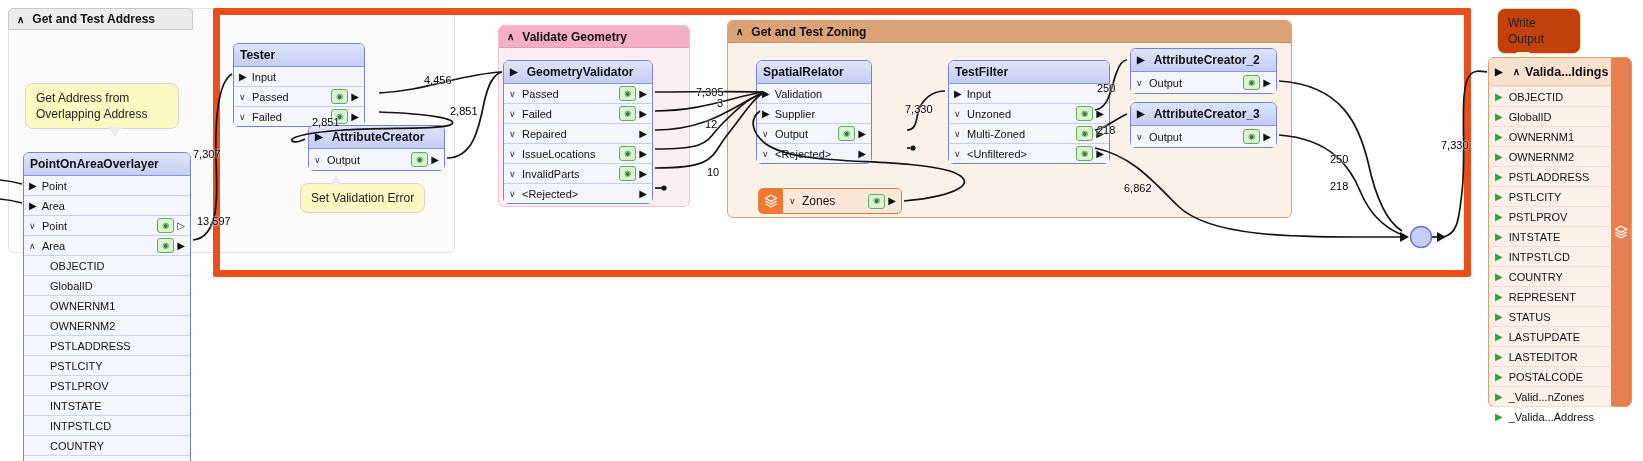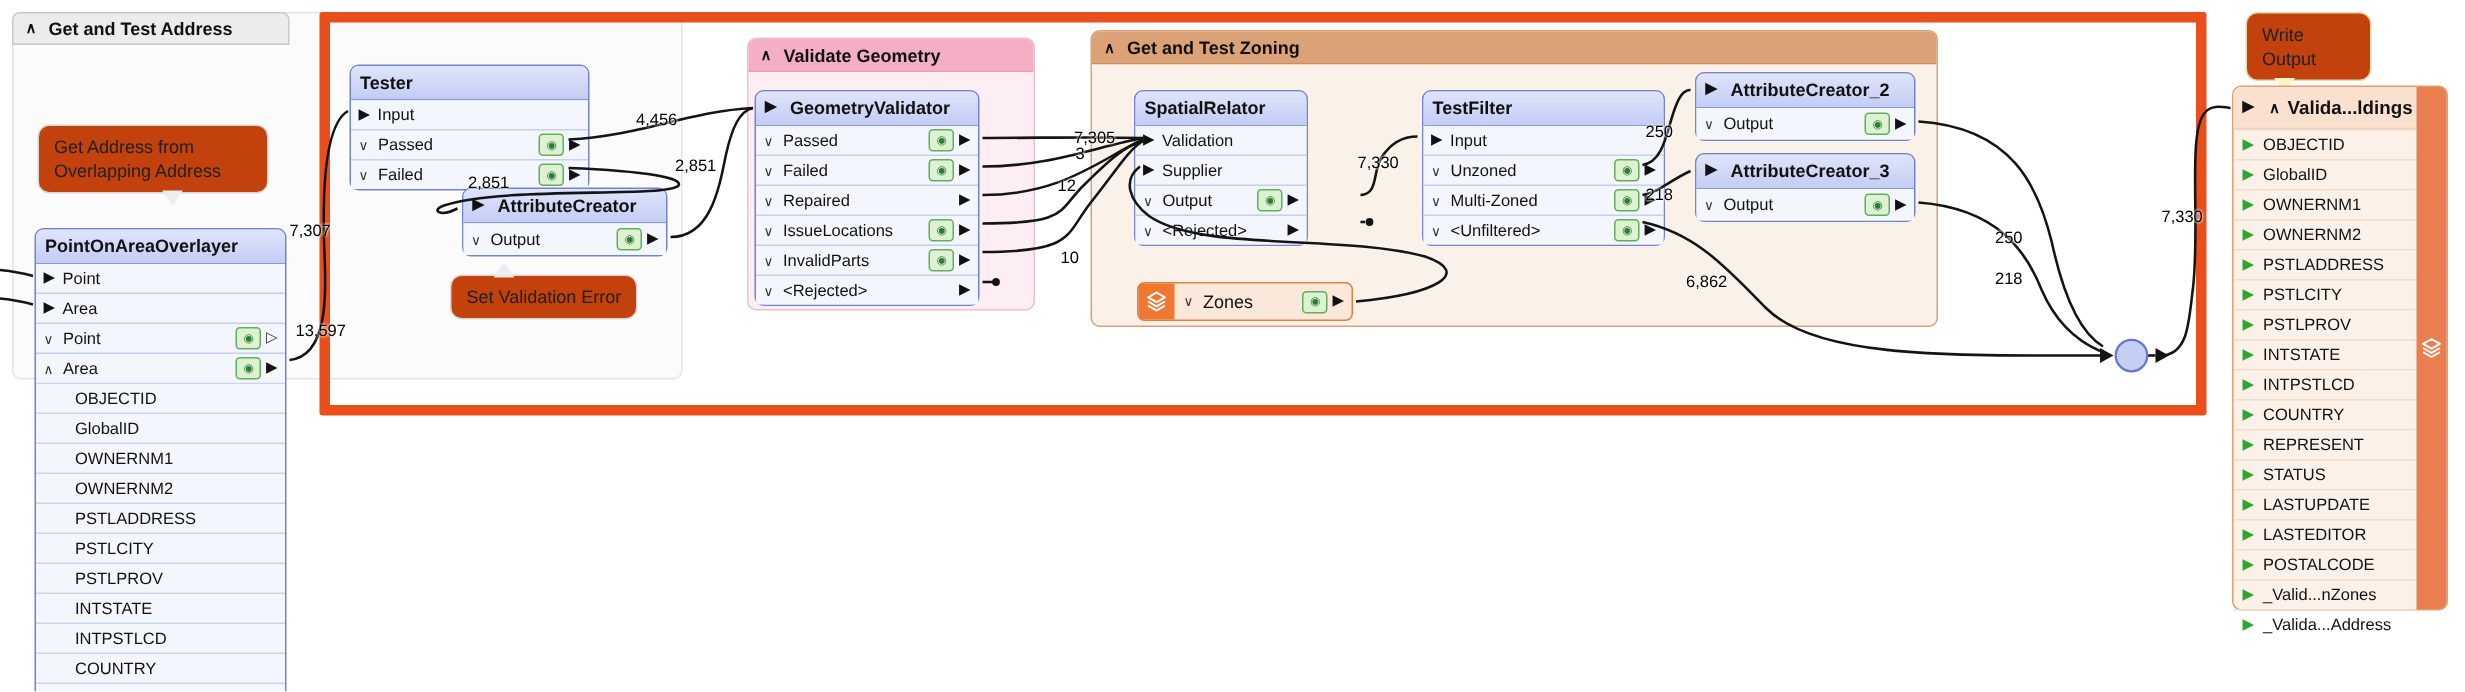--- a/index.html
+++ b/index.html
@@ -43,21 +43,21 @@
   .wrow{height:19px;display:flex;align-items:center;gap:6px;padding:0 6px;margin-right:20px;
         border-top:1px solid #F2DCCA;}
   .wrow:first-of-type{border-top:none;}
   .garr{color:#2EA52E;font-size:10px;line-height:1;}
   
   .zbox{position:absolute;height:26px;background:#FBE8DB;border:1.5px solid #E08040;border-radius:5px;
         display:flex;align-items:center;z-index:30;font-size:12px;box-sizing:border-box;padding-right:5px;}
   .zicon{width:24px;height:100%;background:#F07830;border-radius:3px 0 0 3px;display:flex;
          align-items:center;justify-content:center;margin-right:6px;}
   
-  .ann{position:absolute;background:#c2410c;border:1px solid #D6D6D6;border-radius:8px;
+  .ann{position:absolute;background:#fef9c3;border:1px solid #D6D6D6;border-radius:8px;
        padding:6px 10px;font-size:12px;color:#222;z-index:16;line-height:1.35;}
   .ann-yellow{background:#c2410c;border-color:#E6D9A8;}
   .tail-down{position:absolute;width:0;height:0;border-left:7px solid transparent;
              border-right:7px solid transparent;border-top:10px solid #EDEDED;bottom:-9px;}
   .tail-down.y{border-top-color:#FBF3CF;}
   .tail-up{position:absolute;width:0;height:0;border-left:7px solid transparent;
            border-right:7px solid transparent;border-bottom:10px solid #EDEDED;top:-9px;}
   
   .selrect{position:absolute;border:7px solid #E94E1B;z-index:18;box-sizing:border-box;border-radius:2px;}
   
@@ -127,21 +127,21 @@
     <div class="arow">OWNERNM2</div>
     <div class="arow">PSTLADDRESS</div>
     <div class="arow">PSTLCITY</div>
     <div class="arow">PSTLPROV</div>
     <div class="arow">INTSTATE</div>
     <div class="arow">INTPSTLCD</div>
     <div class="arow">COUNTRY</div>
     <div class="arow">REPRESENT</div>
   </div>
 
-  <div class="tbox" style="left:233px;top:43px;width:160px;">
+  <div class="tbox" style="left:233px;top:43px;width:132px;">
     <div class="ttitle">
       <span>Tester</span>
     </div>
     <div class="prow">
       <span class="ina">▶</span>
       <span class="plbl">Input</span>
     </div>
     <div class="prow">
       <span class="chev">∨</span>
       <span class="plbl">Passed</span>
@@ -426,21 +426,21 @@
     <polygon points="1400,232 1400,242 1409,237" fill="#141414"></polygon>
     <polygon points="1437,232 1437,242 1446,237" fill="#141414"></polygon>
     <circle cx="1421" cy="237" r="10.5" fill="#C5CEF5" stroke="#6878CC" stroke-width="1.5"></circle>
   </svg>
 
   <span class="cnt" style="left:193px;top:148px;">7,307</span>
   <span class="cnt" style="left:197px;top:215px;">13,597</span>
   <span class="cnt" style="left:424px;top:74px;">4,456</span>
   <span class="cnt" style="left:312px;top:116px;">2,851</span>
   <span class="cnt" style="left:450px;top:105px;">2,851</span>
-  <span class="cnt" style="left:716px;top:86px;">7,305</span>
+  <span class="cnt" style="left:696px;top:86px;">7,305</span>
   <span class="cnt" style="left:717px;top:97px;">3</span>
   <span class="cnt" style="left:705px;top:118px;">12</span>
   <span class="cnt" style="left:707px;top:130px;margin-top:36px;">10</span>
   <span class="cnt" style="left:905px;top:103px;">7,330</span>
   <span class="cnt" style="left:1097px;top:82px;">250</span>
   <span class="cnt" style="left:1097px;top:124px;">218</span>
   <span class="cnt" style="left:1124px;top:182px;">6,862</span>
   <span class="cnt" style="left:1330px;top:153px;">250</span>
   <span class="cnt" style="left:1330px;top:180px;">218</span>
   <span class="cnt" style="left:1441px;top:139px;">7,330</span>

